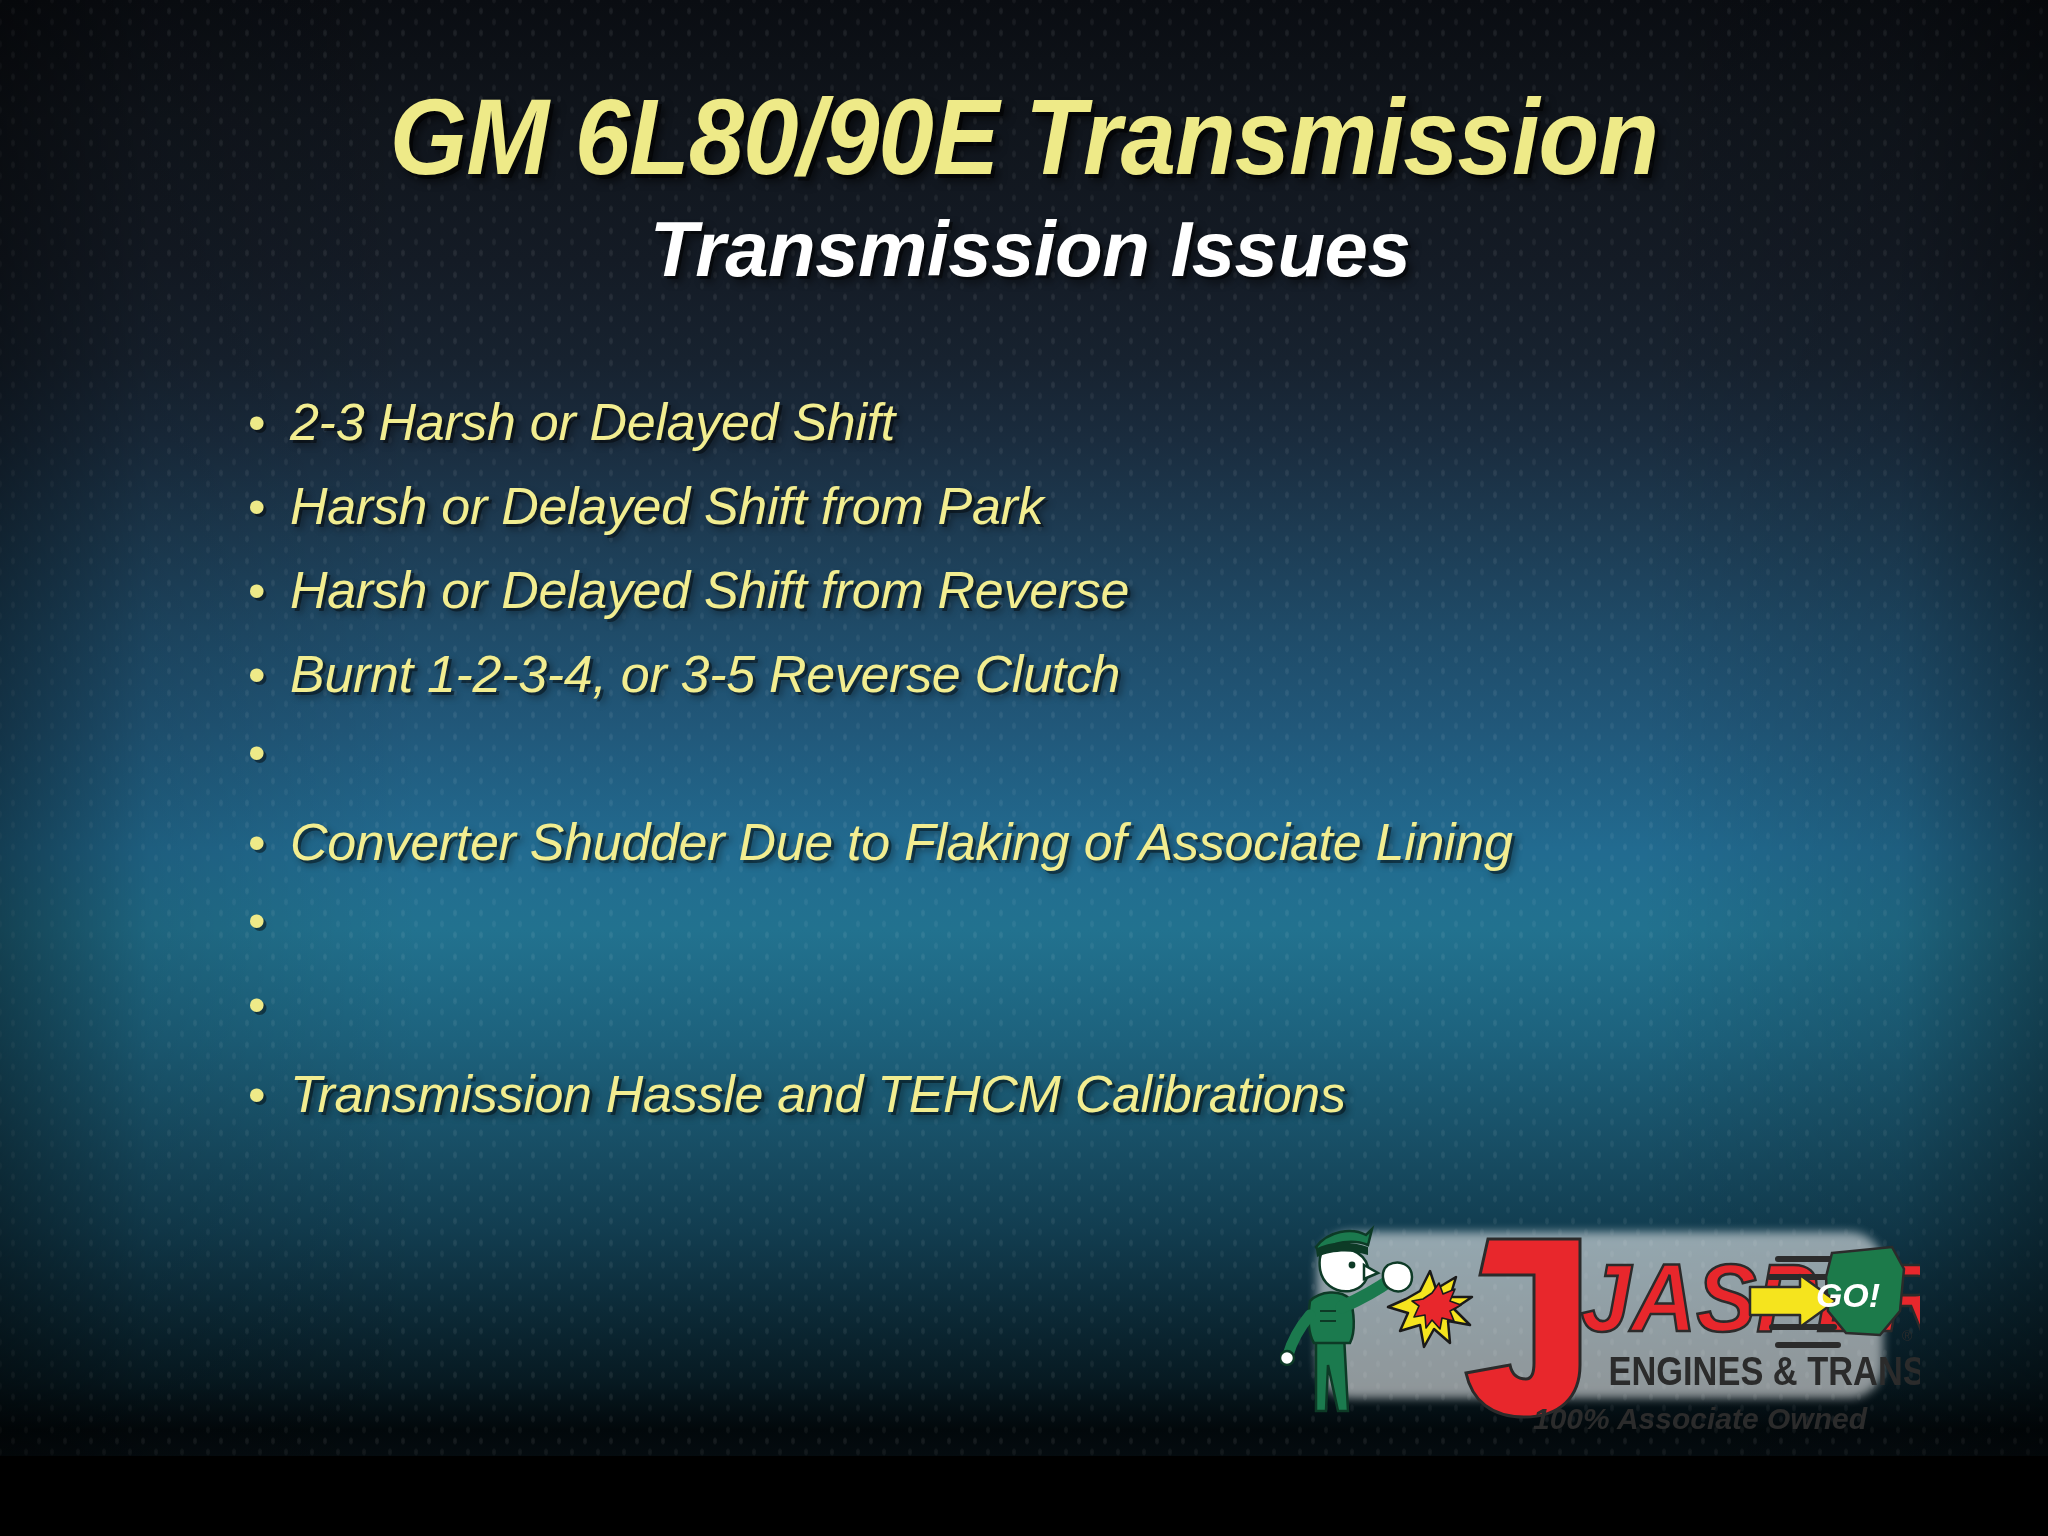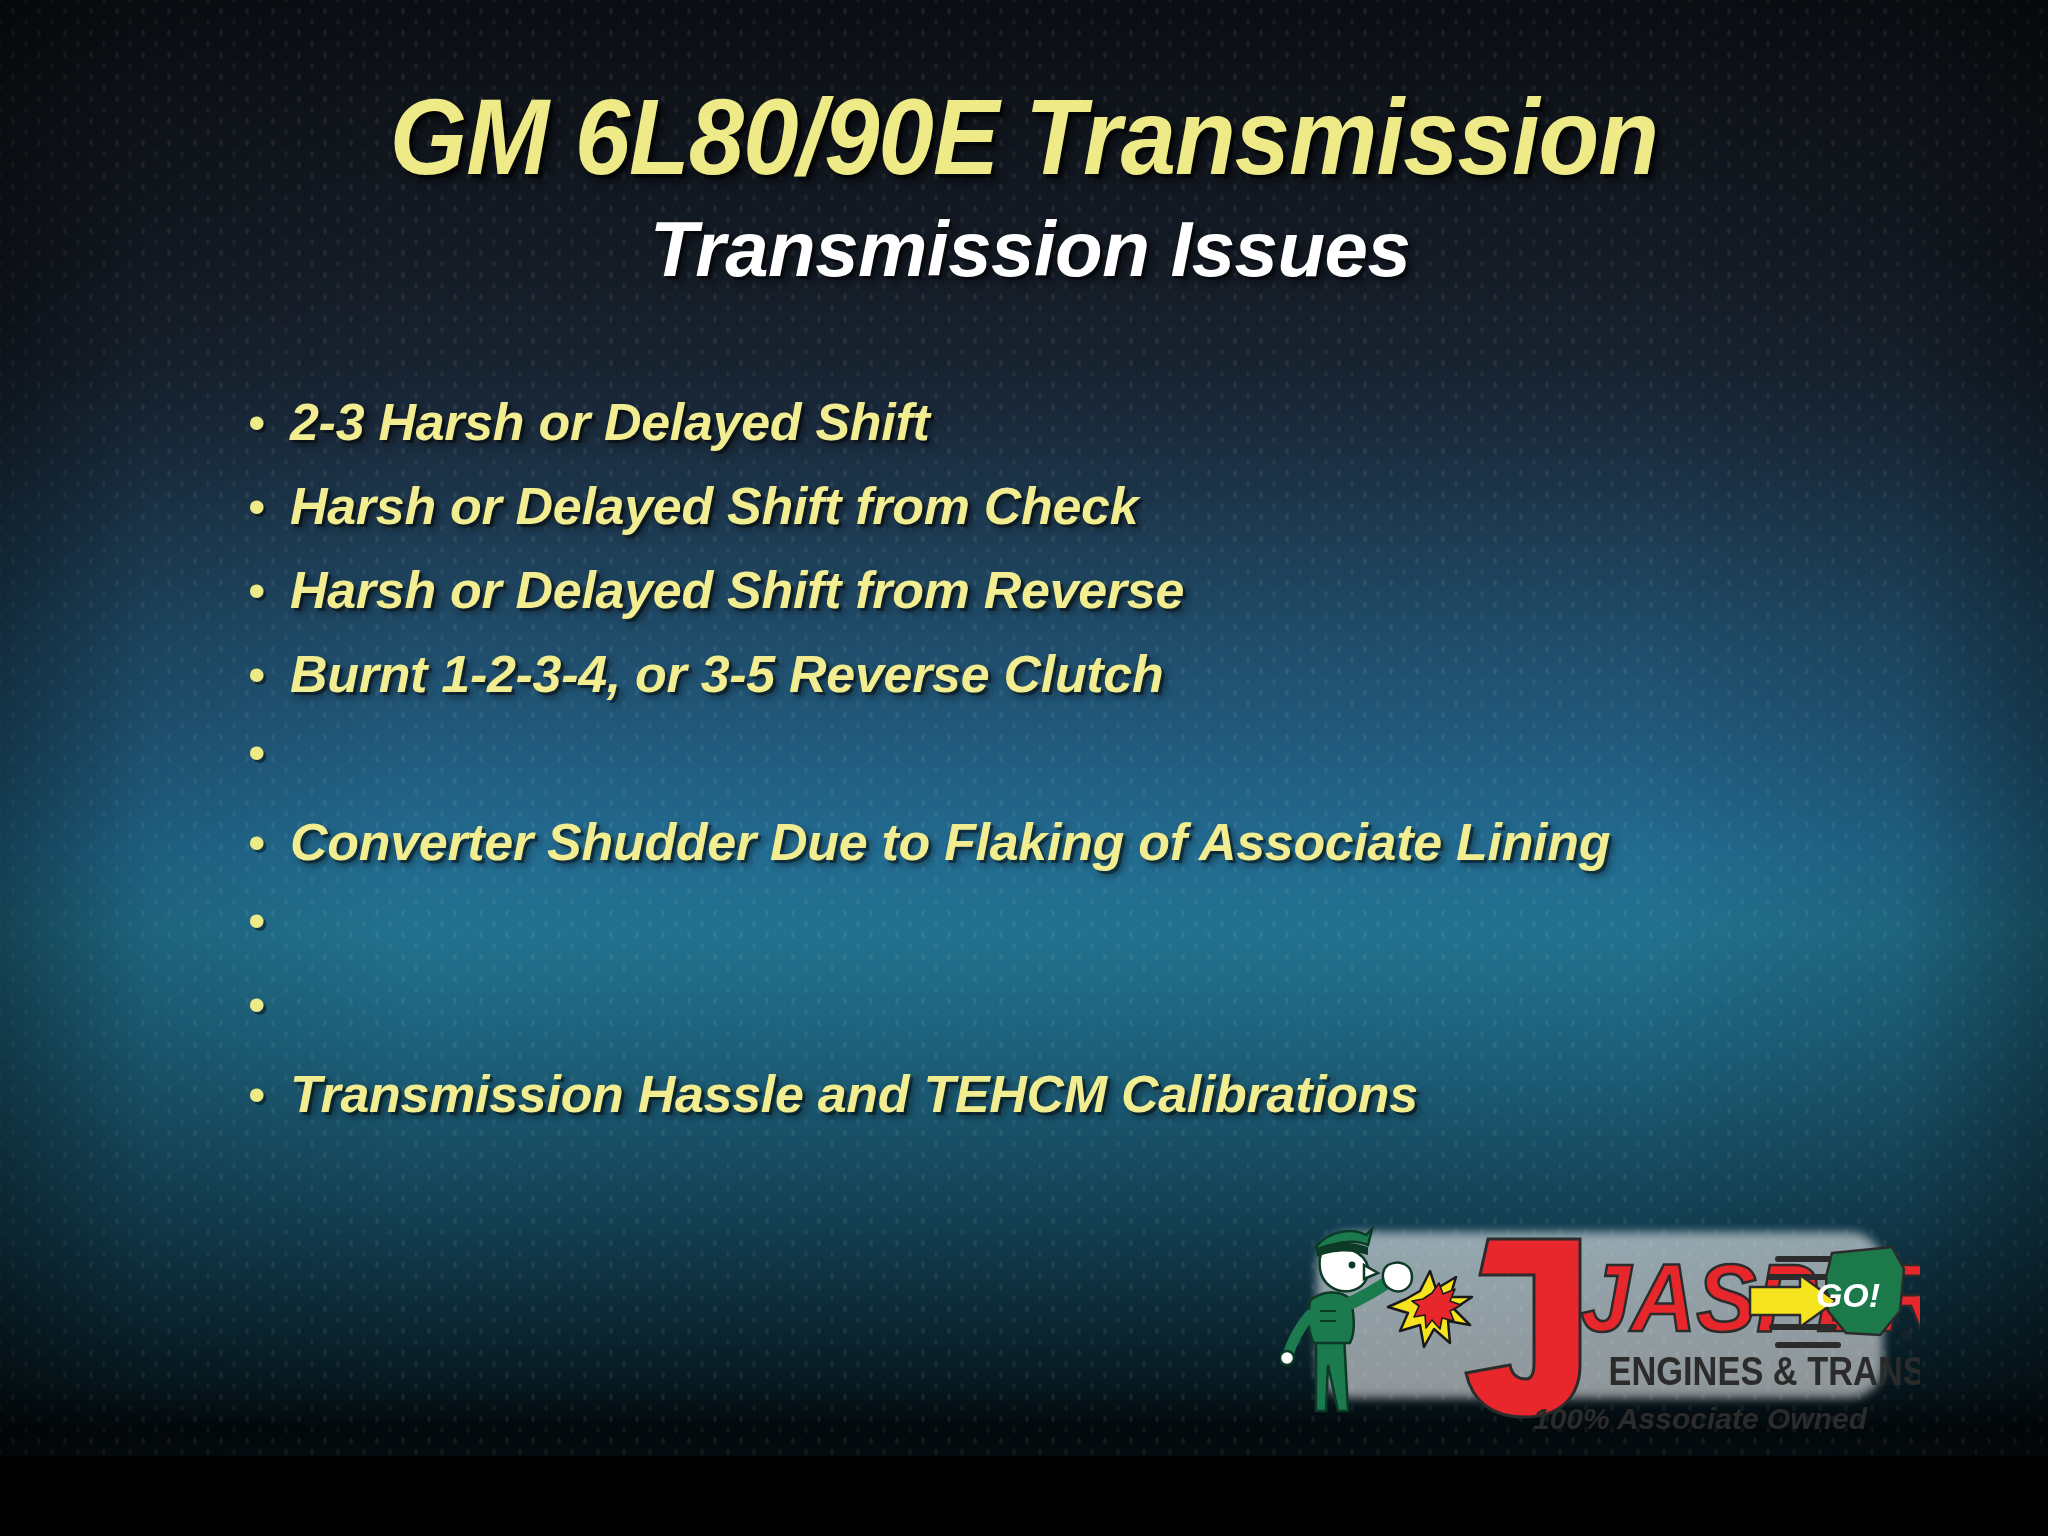--- a/index.html
+++ b/index.html
@@ -122,21 +122,21 @@
   .bullet-dot {
     flex: 0 0 auto;
     width: 42px;
     font-size: 50px;
     line-height: 1;
     color: #eeea88;
     text-shadow: 3px 3px 0 rgba(0,0,0,0.45);
   }
   .bullet-text {
     font-family: "Liberation Sans", sans-serif;
-    font-weight: bold;
+    font-weight: normal;
     font-style: italic;
     font-size: 52px;
     color: #f2eD90;
     letter-spacing: -0.3px;
     white-space: nowrap;
     text-shadow:
       3px 3px 0 rgba(0,0,0,0.42),
       5px 5px 7px rgba(0,0,0,0.40);
     text-align: right;
   }
@@ -186,21 +186,21 @@
 
   <div id="bullets">
 
     <div class="bullet-row">
       <span class="bullet-dot">•</span>
       <span class="bullet-text">2-3 Harsh or Delayed Shift</span>
     </div>
 
     <div class="bullet-row">
       <span class="bullet-dot">•</span>
-      <span class="bullet-text">Harsh or Delayed Shift from Check</span>
+      <span class="bullet-text">Harsh or Delayed Shift from Park</span>
     </div>
 
     <div class="bullet-row">
       <span class="bullet-dot">•</span>
       <span class="bullet-text">Harsh or Delayed Shift from Reverse</span>
     </div>
 
     <div class="bullet-row">
       <span class="bullet-dot">•</span>
       <span class="bullet-text">Burnt 1-2-3-4, or 3-5 Reverse Clutch</span>

